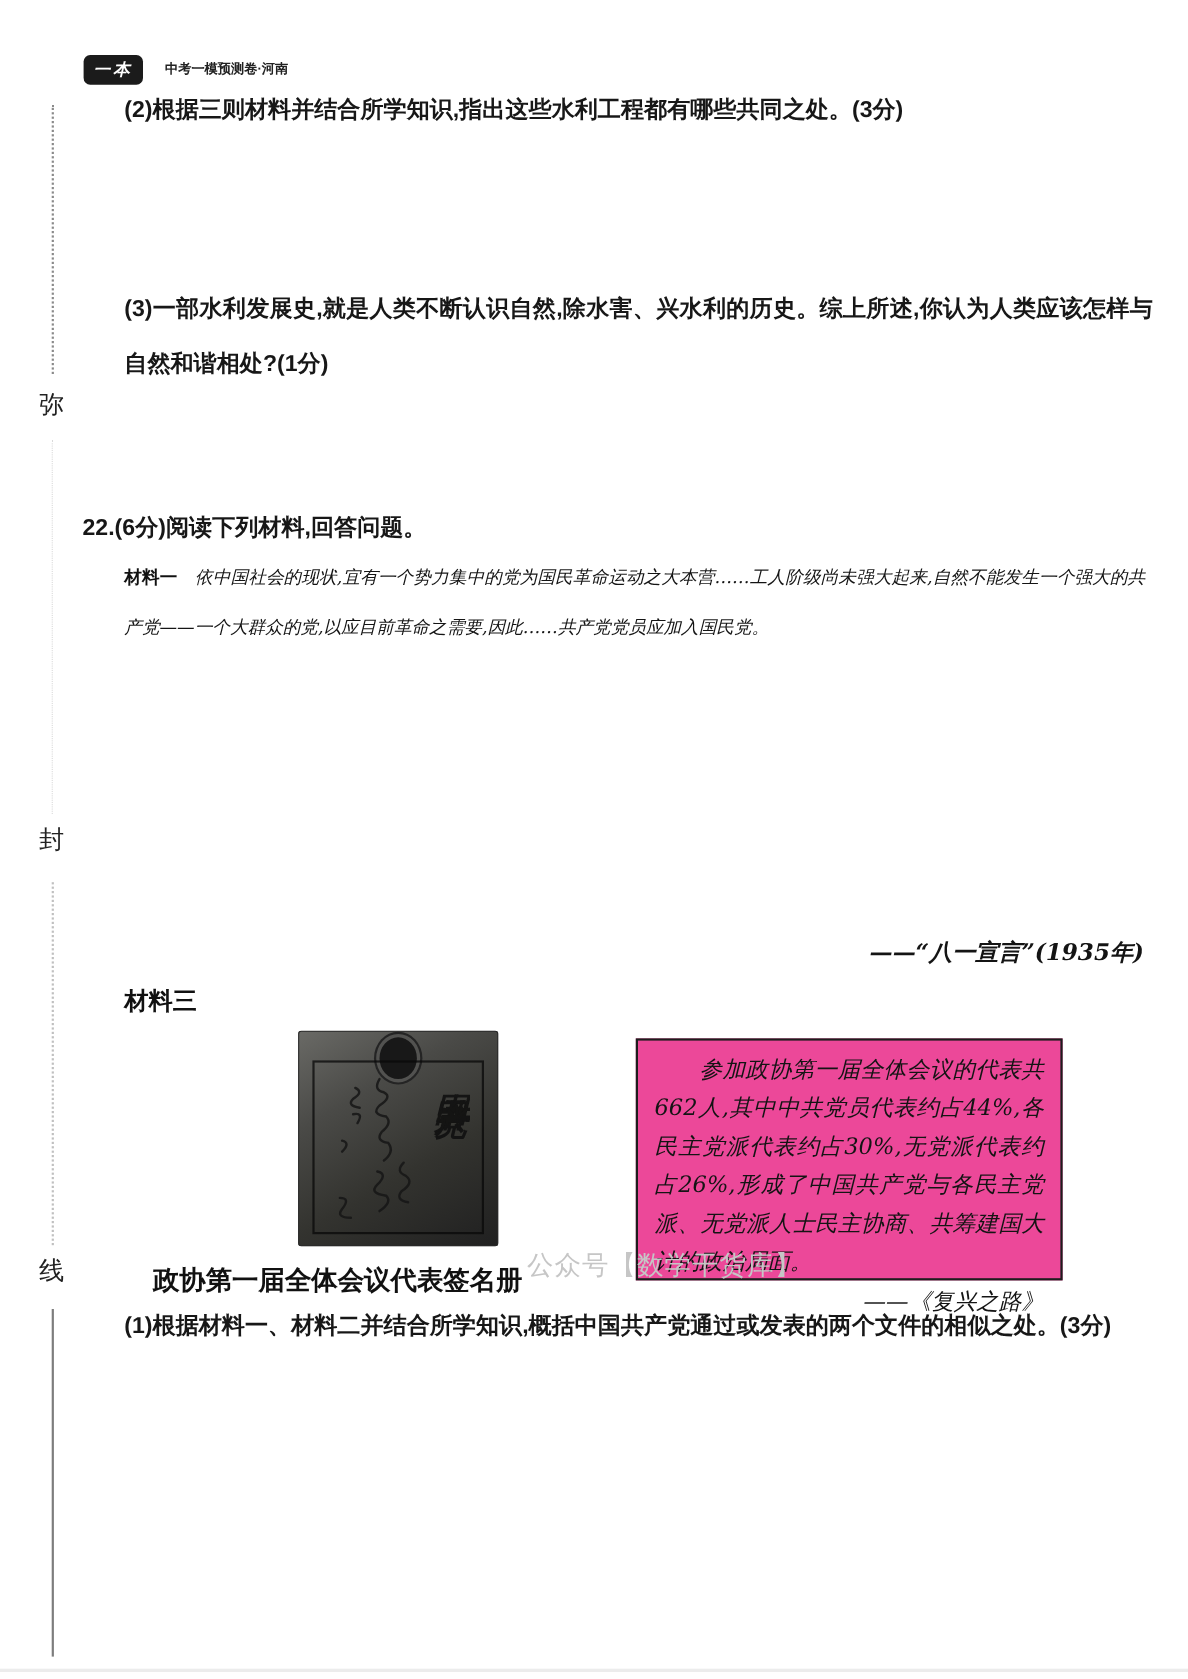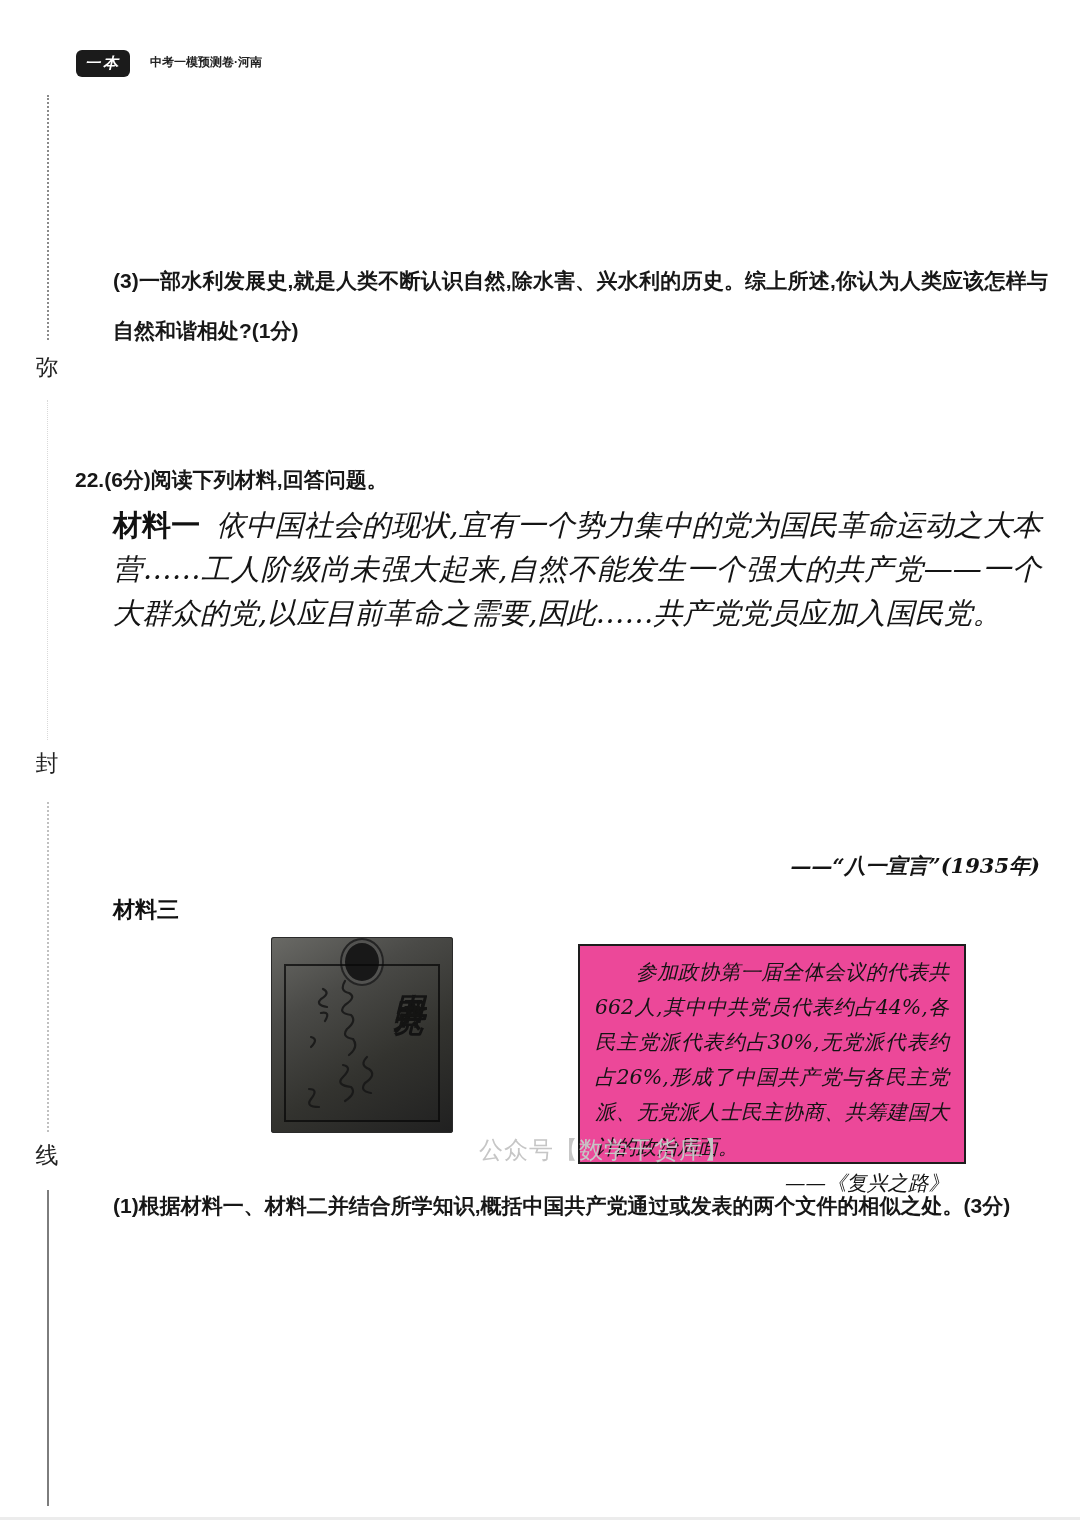--- a/index.html
+++ b/index.html
@@ -21,21 +21,21 @@
   .header-title{position:absolute;left:150px;top:54px;font-size:12px;font-weight:bold;color:#222;}
 
   
   .q{position:absolute;font-size:21px;line-height:50px;font-weight:600;color:#171717;text-align:justify;}
   #q2{left:113px;top:82px;width:925px;line-height:36px;}
   #q3{left:113px;top:256px;width:935px;}
   #q22stem{left:75px;top:462px;width:940px;line-height:36px;}
   #q1{left:113px;top:1188px;width:948px;line-height:36px;}
 
   
-  .material{position:absolute;left:113px;width:928px;font-size:29px;line-height:44px;
+  .material{position:absolute;left:113px;width:928px;font-size:16px;line-height:44px;
         font-family:"DejaVu Serif",serif;font-style:italic;color:#141414;text-align:justify;margin:0;}
   .mlabel{font-family:"Liberation Sans",sans-serif;font-style:normal;font-weight:bold;
         margin-right:16px;color:#111;}
   #mat1{top:503px;}
   #mat2{top:678px;}
   .source{position:absolute;right:40px;font-size:21px;font-family:"DejaVu Serif",serif;
         font-style:italic;font-weight:600;color:#141414;}
   #src1{top:644px;}
   #src2{top:852px;}
   #mat3label{position:absolute;left:113px;top:895px;font-size:22px;font-weight:bold;color:#111;}
@@ -79,20 +79,21 @@
   <div class="rail-seg seg-b"></div>
   <div class="rail-seg seg-c"></div>
   <div class="rail-seg seg-d"></div>
   <div class="rail-char" style="top:352px;">弥</div>
   <div class="rail-char" style="top:748px;">封</div>
   <div class="rail-char" style="top:1140px;">线</div>
 
   <div class="logo-badge">一本</div>
   <div class="header-title">中考一模预测卷·河南</div>
 
+  <div class="q" id="q2">(2)根据三则材料并结合所学知识,指出这些水利工程都有哪些共同之处。(3分)</div>
   <div class="q" id="q3">(3)一部水利发展史,就是人类不断认识自然,除水害、兴水利的历史。综上所述,你认为人类应该怎样与自然和谐相处?(1分)</div>
 
   <div class="q" id="q22stem">22.(6分)阅读下列材料,回答问题。</div>
 
   <p class="material" id="mat1">
     <span class="mlabel">材料一</span><span>依中国社会的现状,宜有一个势力集中的党为国民革命运动之大本营……工人阶级尚未强大起来,自然不能发生一个强大的共产党——一个大群众的党,以应目前革命之需要,因此……共产党党员应加入国民党。</span>
   </p>
 
   <div class="source" id="src2">——“八一宣言”(1935年)</div>
 
@@ -112,17 +113,18 @@
       </g>
     </svg>
   </div>
 
   <div class="box">
     <span class="box-text">参加政协第一届全体会议的代表共662人,其中中共党员代表约占44%,各民主党派代表约占30%,无党派代表约占26%,形成了中国共产党与各民主党派、无党派人士民主协商、共筹建国大计的政治局面。</span>
     <div class="box-src">——《复兴之路》</div>
   </div>
 
   <div class="watermark">公众号【数学干货库】</div>
+  <div class="caption">政协第一届全体会议代表签名册</div>
 
   <div class="q" id="q1">(1)根据材料一、材料二并结合所学知识,概括中国共产党通过或发表的两个文件的相似之处。(3分)</div>
 
   <div class="bottom-edge"></div>
 </div>
 
 </body></html>

